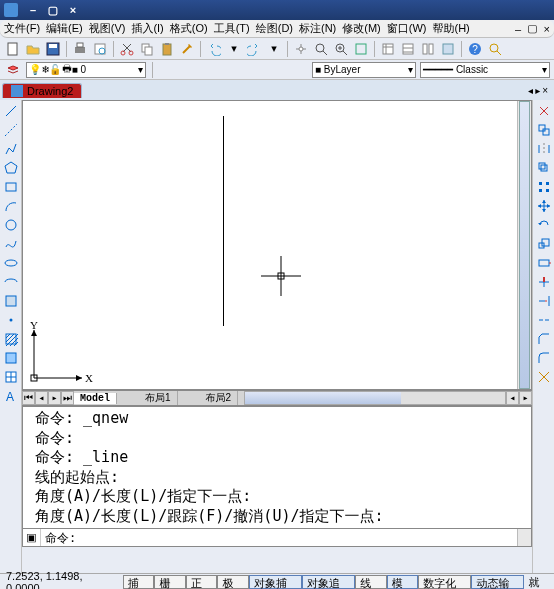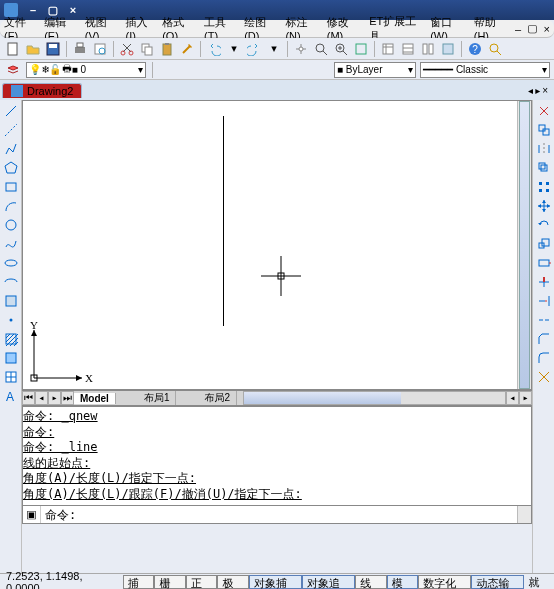--- a/index.html
+++ b/index.html
@@ -26,25 +26,25 @@
 .middle { flex: 1; display: flex; flex-direction: column; min-width: 0; }
 .canvas-wrap { flex: 0 0 290px; background: #fff; position: relative; border: 1px solid #888; }
 .scroll-v { position:absolute; right:0; top:0; bottom:0; width:14px; background:#e8e8e8; border-left:1px solid #bbb;}
 .scroll-v .thumb{ position:absolute; top:0; left:1px; right:1px; height:100%; background:linear-gradient(#dfe6f6,#b7c8e5); border:1px solid #8aa;}
 .ucs { position: absolute; left: 6px; bottom: 6px; font-family: serif; font-size: 12px; }
 .ucs svg { overflow: visible; }
 .cursor-cross { position: absolute; left: 238px; top: 155px; }
 .drawn-line { position:absolute; left:200px; top:15px; width:1px; height:210px; background:#000; }
 .model-tabs { height: 16px; background: #d5d5d5; border-top: 1px solid #888; border-bottom: 1px solid #888; display:flex; align-items:center; font-size:10px;}
 .model-tabs .navbtn { width:13px; height:14px; background:#e4e4e4; border:1px solid #aaa; text-align:center; line-height:12px; font-family:monospace; cursor:pointer;}
-.model-tabs .mtab { padding: 0 6px; border-right: 1px solid #aaa; background:#fff; font-weight:bold;}
+.model-tabs .mtab { padding: 0 6px; border-right: 1px solid #aaa; background:#fff; font-weight:bold;font-family:Liberation Mono, monospace;}
 .model-tabs .mtab2 { padding: 0 6px; border-right: 1px solid #aaa; margin-left: 22px; }
 .model-tabs .hscroll { flex:1; margin-left:6px; height:14px; background:#e0e0e0; border:1px solid #aaa; position:relative;}
 .model-tabs .hscroll .thumb{position:absolute; left:0; width:60%; top:0; bottom:0; background:linear-gradient(#dfe6f6,#b7c8e5);}
-.cmd-log { flex:0 0 75px; background: #fff; border: 1px solid #888; font-family: SimSun, monospace; font-size: 12px; padding: 2px 0; white-space: pre-line; line-height: 1.3; overflow:hidden;text-decoration:underline;}
+.cmd-log { flex:0 0 75px; background: #fff; border: 1px solid #888; font-family: SimSun, monospace; font-size: 15px; padding: 2px 12px; white-space: pre-line; line-height: 1.3; overflow:hidden;}
 .cmd-wrap{ position:relative; display:flex; }
 .cmd-wrap .side{ width:16px; font-size:10px; padding-top:14px; line-height:1.1;}
 .cmd-input-row { height: 18px; background:#fff; border:1px solid #888; border-top:none; display:flex; }
 .cmd-input-row .tb{ width:18px; display:flex; align-items:center; justify-content:center; border-right:1px solid #ccc;}
 .cmd-input-row .prompt{ padding:1px 4px; font-family:SimSun,monospace; font-size:12px;}
 .cmd-input-row .scroll{ width:14px; background:#e8e8e8; margin-left:auto; border-left:1px solid #bbb;}
 .gap-row{ flex:1; background:#e8ecf4;}
 .statusbar { height: 16px; background: #e8ecf4; border-top: 1px solid #aaa; display: flex; align-items: center; font-size: 11px; }
 .statusbar .coords { padding: 0 6px; }
 .statusbar .sbtn { border: 1px solid #888; background: #f4f4f4; padding: 0 4px; height: 14px; line-height: 14px; cursor: pointer; font-size:11px;}
@@ -65,21 +65,20 @@
 <div class="menubar">
   <span>文件(F)</span>
   <span>编辑(E)</span>
   <span>视图(V)</span>
   <span>插入(I)</span>
   <span>格式(O)</span>
   <span>工具(T)</span>
   <span>绘图(D)</span>
   <span>标注(N)</span>
   <span>修改(M)</span>
-  <span>ET扩展工具</span>
   <span>窗口(W)</span>
   <span>帮助(H)</span>
   <span style="margin-left:auto">–</span>
   <span>▢</span>
   <span>×</span>
 </div>
 
 <div class="toolbar">
   <div class="tbtn">
       <svg width="14" height="14">
@@ -219,21 +218,21 @@
       <svg width="14" height="14">
         <path d="M2 5l5-2 5 2-5 2z" fill="#f55" stroke="#a22"></path>
         <path d="M2 8l5 2 5-2" fill="none" stroke="#a22"></path>
       </svg>
     </div>
   <div class="layer-combo" style="width:120px">
     <span style="color:#cc0">💡</span><span>❄</span><span>🔓</span><span>🖶</span>■&nbsp;<span>0</span><span style="margin-left:auto">▾</span>
   </div>
   <div class="sep"></div>
   <div style="flex:1"></div>
-  <div class="layer-combo" style="width:82px">
+  <div class="layer-combo" style="width:104px">
       <span>■ ByLayer</span>
       <span style="margin-left:auto">▾</span>
     </div>
   <div class="layer-combo" style="width:130px">
       <span>━━━━━ Classic</span>
       <span style="margin-left:auto">▾</span>
     </div>
 </div>
 
 <div class="doc-tabbar">

